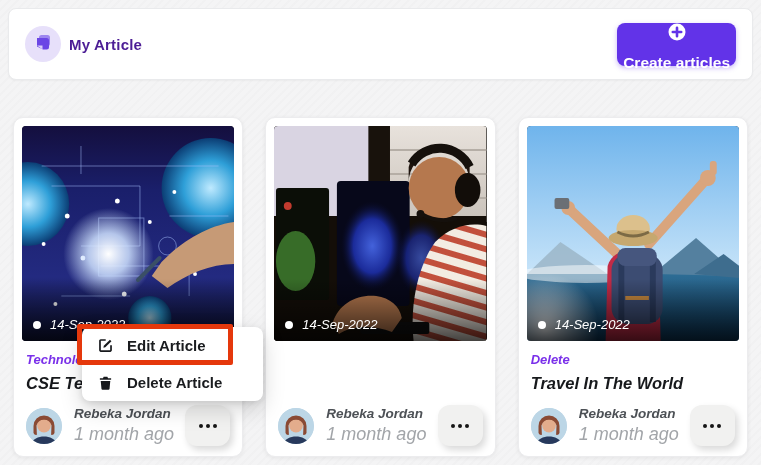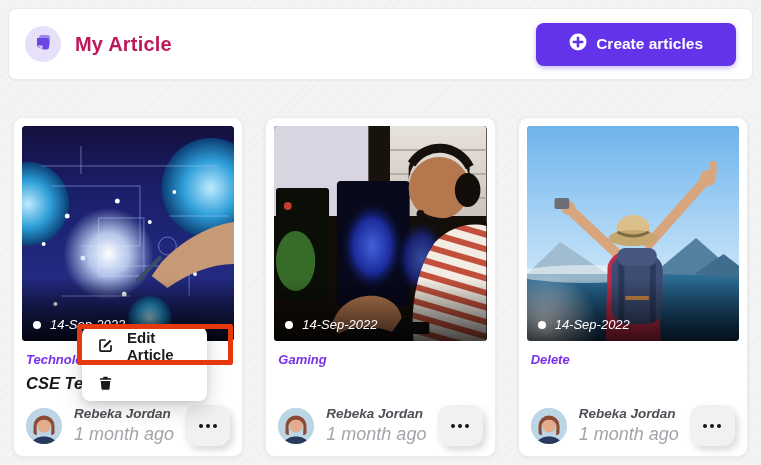--- a/index.html
+++ b/index.html
@@ -15,27 +15,28 @@
   .header {
     position:absolute; left:8px; top:8px; right:8px; height:72px;
     background:#fff; border:1px solid #e9eaec; border-radius:8px;
     display:flex; align-items:center; padding:0 16px 0 16px;
     box-shadow:0 1px 2px rgba(20,22,26,.04);
   }
   .badge {
     width:36px; height:36px; border-radius:50%; background:#e7e0fa;
     display:flex; align-items:center; justify-content:center; flex:0 0 auto;
   }
-  .page-title { margin-left:14px; font-size:20px; font-weight:bold; color:#be185d; letter-spacing:.2px; }
+  .page-title { margin-left:8px; font-size:15px; font-weight:bold; color:#4c1d95; letter-spacing:.2px; }
   .create-btn {
-    margin-left:auto; height:43px; padding:0 33px; border:none; cursor:pointer;
+    margin-left:auto; height:43px; padding:0 6px; border:none; cursor:pointer;
     background:#6233e8; border-radius:8px; color:#fff;
     font-family:inherit; font-size:15.5px; font-weight:bold;
     display:flex; align-items:center; gap:9px;
     box-shadow:0 2px 5px rgba(98,51,232,.35);
+    flex-direction:column;
   }
 
   
   .cards { position:absolute; left:13px; top:117px; right:13px; display:flex; gap:22px;font-style:italic; }
   .card {
     flex:1 1 0; height:340px; position:relative;
     background:#fff; border:1px solid #ececee; border-radius:10px;
     box-shadow:0 1px 4px rgba(25,27,30,.07);
     padding:8px 8px 0 8px;
   }
@@ -59,21 +60,21 @@
   .more-btn {
     margin-left:auto; width:45px; height:41px; border:none; cursor:pointer;
     background:#f1f1f0; border-radius:12px;
     box-shadow:3px 4px 7px rgba(0,0,0,.15), -2px -2px 5px rgba(255,255,255,.9);
     display:flex; align-items:center; justify-content:center; gap:3px;
   }
   .more-dot { width:4px; height:4px; border-radius:50%; background:#161616; }
 
   
   .context-menu {
-    position:absolute; left:82px; top:327px; width:125px; z-index:20;
+    position:absolute; left:82px; top:327px; width:181px; z-index:20;
     background:#fff; border-radius:8px; overflow:hidden;
     box-shadow:0 8px 22px rgba(0,0,0,.17), 0 2px 6px rgba(0,0,0,.10);
   }
   .menu-item { height:37px; display:flex; align-items:center; gap:13px; padding:0 15px;
     font-size:15px; font-weight:bold; color:#1a1c1f; cursor:pointer; }
   .menu-icon { display:flex; width:17px; justify-content:center; }
   .annotation {
     position:absolute; left:77px; top:324px; width:156px; height:41px; z-index:30;
     border:5px solid #e5380c; border-radius:2px; pointer-events:none;
   }
@@ -225,21 +226,20 @@
           <circle cx="149" cy="88" r="4" fill="#15100c"></circle>
           <rect x="88" y="196" width="70" height="12" rx="2" fill="#101010"></rect>
           <path d="M60 196 C66 178 84 168 104 170 C118 172 128 180 130 192 L120 206 C100 198 78 200 66 208 Z" fill="#b5784e"></path>
         </svg>
         <div class="thumb-fade"></div>
         <div class="date-badge">
           <span class="date-dot"></span>
           <span>14-Sep-2022</span>
         </div>
       </div>
-      <div class="category">Gaming</div>
       <div class="card-footer">
         <div class="avatar">
           <svg viewBox="0 0 36 36" width="36" height="36">
             <circle cx="18" cy="18" r="18" fill="#bcd6e6"></circle>
             <path d="M5 36 C8 26 28 26 31 36 Z" fill="#27395c"></path>
             <ellipse cx="18" cy="16.5" rx="7" ry="8" fill="#e3ac8c"></ellipse>
             <path d="M7.5 18 a10.5 10.5 0 0 1 21 0 v7 a3 3 0 0 1 -3.4 1.8 l.4 -9.3 a7.8 7.8 0 0 0 -15 0 l.4 9.3 A3 3 0 0 1 7.5 25 Z" fill="#8a4a34"></path>
           </svg>
         </div>
         <div class="meta">
@@ -296,20 +296,21 @@
           <path d="M92 106 Q108 114 124 106" stroke="#7c6a45" stroke-width="3" fill="none"></path>
           <circle cx="18" cy="202" r="55" fill="url(#vGlow)"></circle>
         </svg>
         <div class="thumb-fade"></div>
         <div class="date-badge">
           <span class="date-dot"></span>
           <span>14-Sep-2022</span>
         </div>
       </div>
       <div class="category">Delete</div>
+      <div class="card-title">Travel In The World</div>
       <div class="card-footer">
         <div class="avatar">
           <svg viewBox="0 0 36 36" width="36" height="36">
             <circle cx="18" cy="18" r="18" fill="#bcd6e6"></circle>
             <path d="M5 36 C8 26 28 26 31 36 Z" fill="#27395c"></path>
             <ellipse cx="18" cy="16.5" rx="7" ry="8" fill="#e3ac8c"></ellipse>
             <path d="M7.5 18 a10.5 10.5 0 0 1 21 0 v7 a3 3 0 0 1 -3.4 1.8 l.4 -9.3 a7.8 7.8 0 0 0 -15 0 l.4 9.3 A3 3 0 0 1 7.5 25 Z" fill="#8a4a34"></path>
           </svg>
         </div>
         <div class="meta">
@@ -337,18 +338,19 @@
       </span>
       <span>Edit Article</span>
     </div>
     <div class="menu-item">
       <span class="menu-icon">
         <svg width="15" height="16" viewBox="0 0 16 16" fill="#17191c">
           <path d="M6 1.2 H10 L10.7 2.8 H14 V4.5 H2 V2.8 H5.3 Z"></path>
           <path d="M2.9 5.8 H13.1 L12.3 14.1 C12.2 14.8 11.6 15.3 10.9 15.3 H5.1 C4.4 15.3 3.8 14.8 3.7 14.1 Z"></path>
         </svg>
       </span>
+      <span>Delete Article</span>
     </div>
   </div>
 
   <div class="annotation"></div>
 
 </div>
 
 </body></html>

